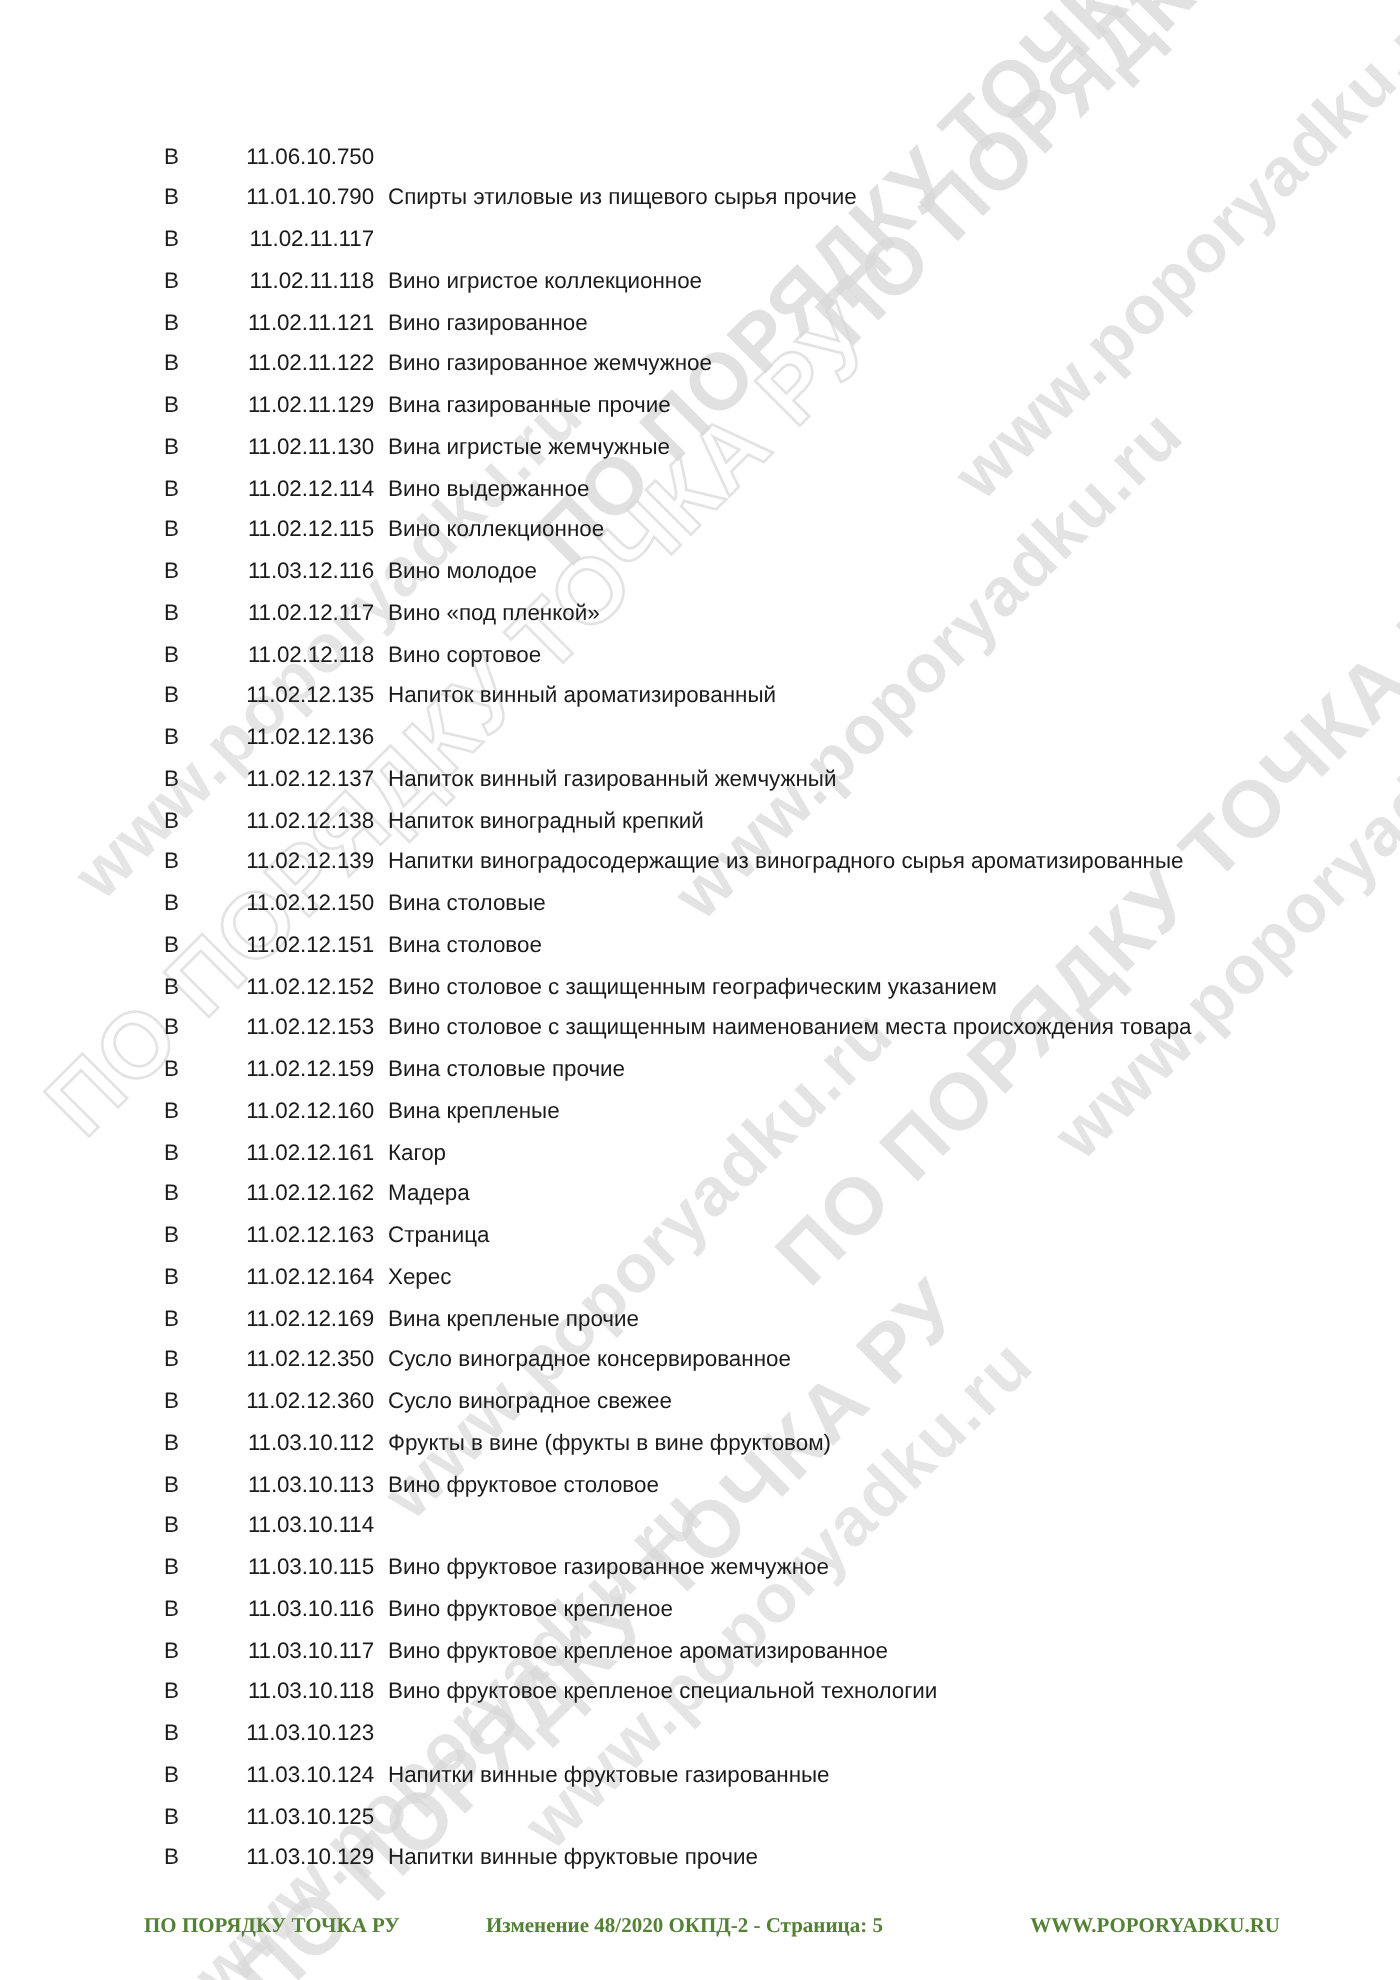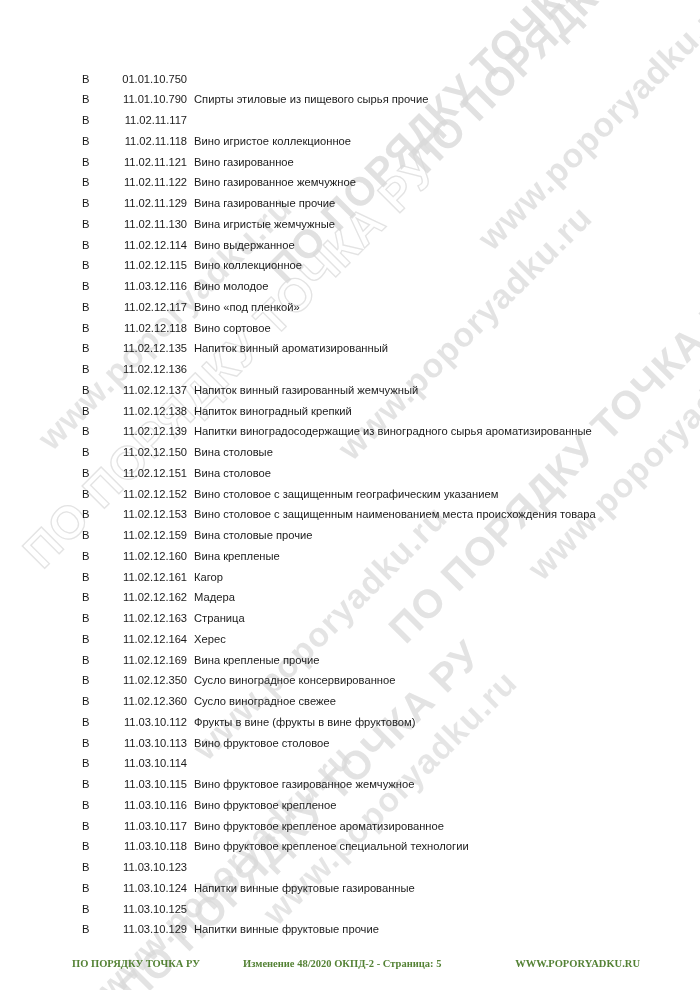--- a/index.html
+++ b/index.html
@@ -116,21 +116,21 @@
       <div class="wm wm-c" style="left: 330px; top: 440px; transform: rotate(-45deg); opacity: 0.72;">www.poporyadku.ru</div>
       <div class="wm wm-c" style="left: 470px; top: 230px; transform: rotate(-45deg); opacity: 0.72;">www.poporyadku.ru</div>
       <div class="wm wm-c" style="left: 520px; top: 560px; transform: rotate(-45deg); opacity: 0.7;">www.poporyadku.ru</div>
       <div class="wm wm-c" style="left: 255px; top: 905px; transform: rotate(-45deg); opacity: 0.66;">www.poporyadku.ru</div>
       <div class="wm wm-c" style="left: 30px; top: 430px; transform: rotate(-45deg); opacity: 0.66;">www.poporyadku.ru</div>
     </div>
 
   <div id="content">
       <div class="row" style="position: absolute; left: 0px; top: 68.5px; width: 700px;">
         <span class="col-mark">В</span>
-        <span class="col-code">01.01.10.750</span>
+        <span class="col-code">11.06.10.750</span>
       </div>
       <div class="row" style="position: absolute; left: 0px; top: 89.25px; width: 700px;">
         <span class="col-mark">В</span>
         <span class="col-code">11.01.10.790</span>
         <span class="col-desc">Спирты этиловые из пищевого сырья прочие</span>
       </div>
       <div class="row" style="position: absolute; left: 0px; top: 110px; width: 700px;">
         <span class="col-mark">В</span>
         <span class="col-code">11.02.11.117</span>
       </div>

